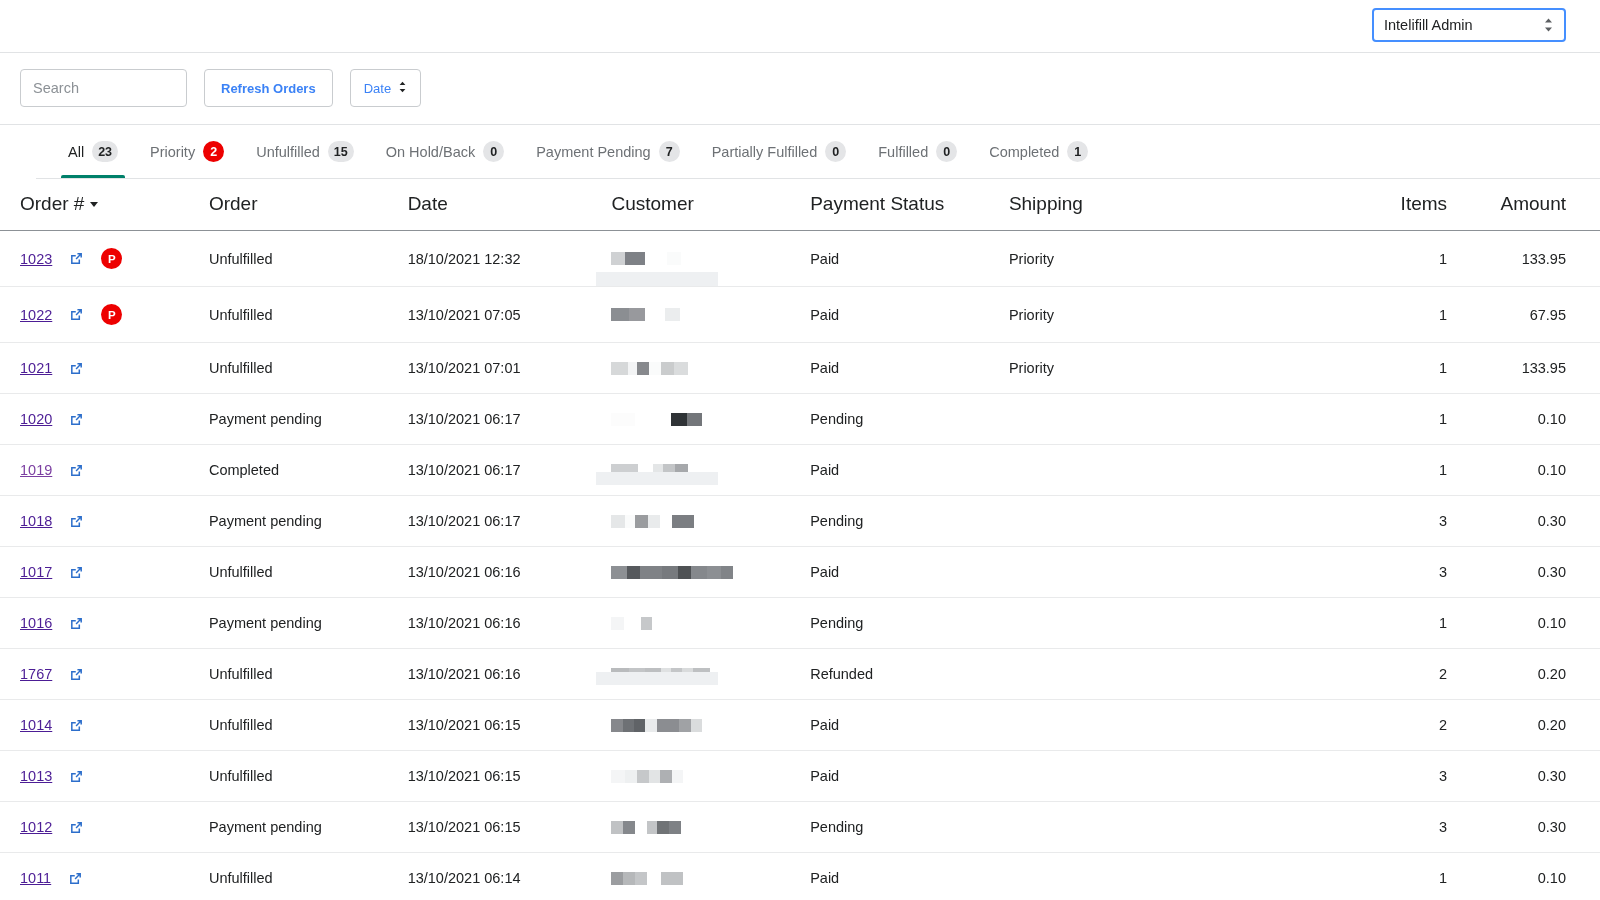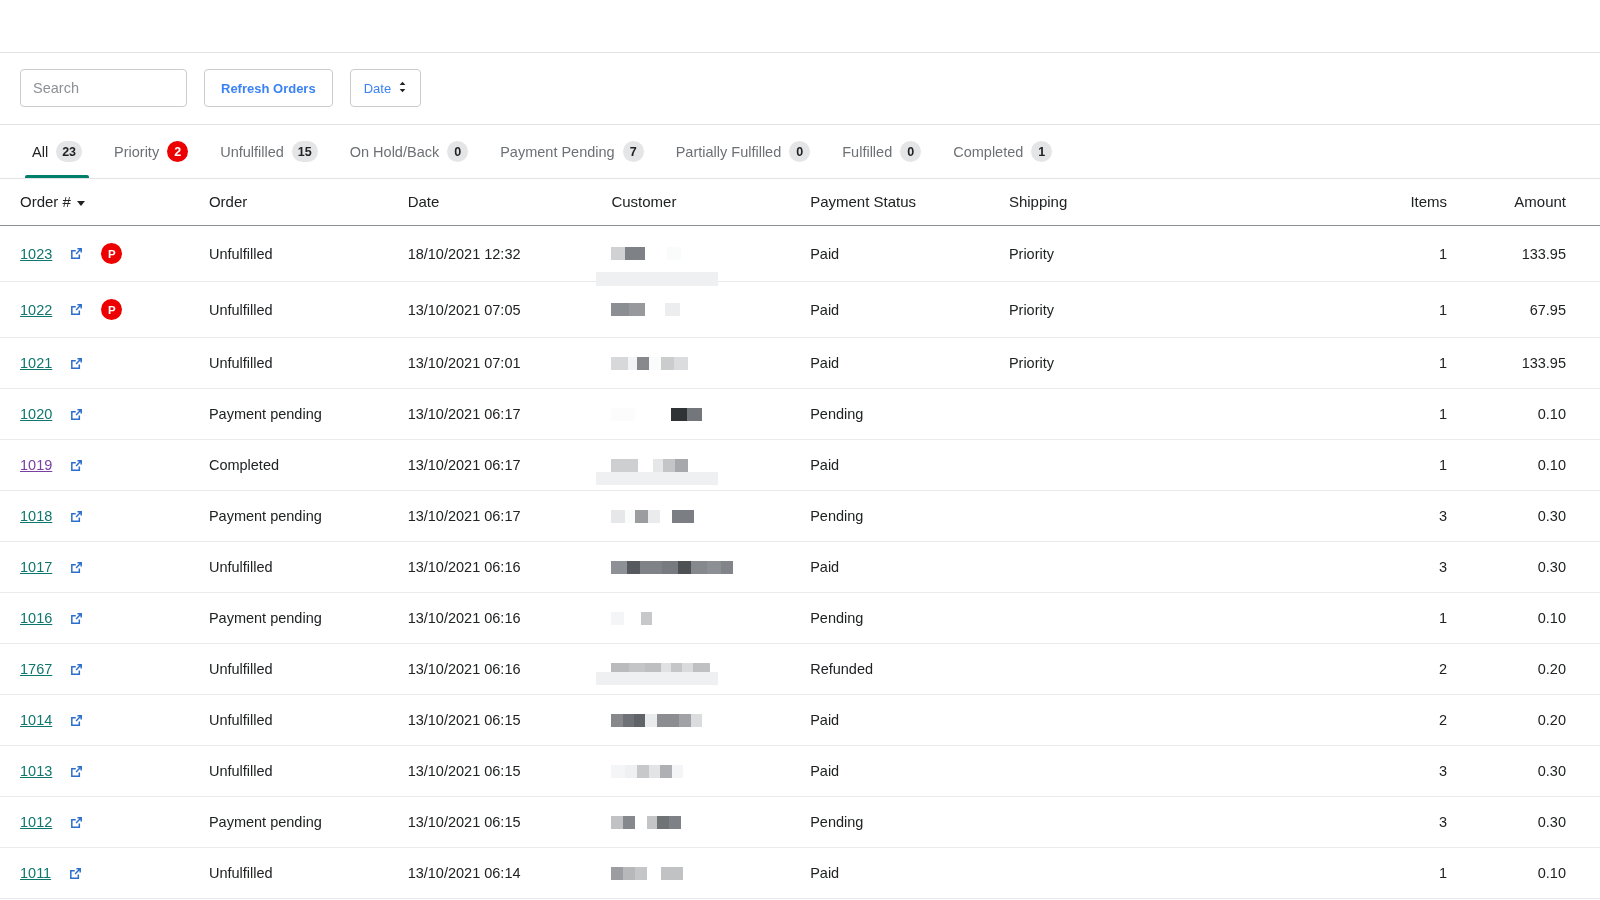--- a/index.html
+++ b/index.html
@@ -98,20 +98,21 @@
   }
   .btn-date { font-weight: normal; padding: 0 13px; }
 
   
   .filters {
     display: flex;
     align-items: center;
     padding: 0 16px;
     height: 54px;
     border-bottom: 1px solid #e1e3e5;
+    margin-left: 36px;
   }
   .filter {
     height: 100%;
     display: flex; align-items: center; gap: 8px;
     padding: 0 16px;
     font-size: 14.5px;
     color: #6d7175;
     position: relative;
     cursor: pointer;
     white-space: nowrap;
@@ -132,21 +133,21 @@
     font-weight: bold;
     display: inline-flex; align-items: center; justify-content: center;
     padding: 0 6px;
   }
   .badge.red { background: var(--critical, #ed0000); color: #fff; }
 
   
   .table-wrap { position: relative; }
   table { width: 100%; border-collapse: collapse; table-layout: fixed; }
   thead th {
-    font-size: 15px;
+    font-size: 19px;
     font-weight: normal;
     color: #202223;
     text-align: left;
     padding: 14px 0 15px 0;
     border-bottom: 1px solid #8c9196;
     white-space: nowrap;
   }
   tbody td {
     font-size: 14.5px;
     color: #202223;
@@ -160,21 +161,21 @@
   .c-date    { width: 200px; }
   .c-cust    { width: 195px; }
   .c-pay     { width: 195px; }
   .c-ship    { width: 300px; margin-left: 32px; }
   .c-items   { width: 130px; text-align: right; }
   .c-amount  { width: 150px; text-align: right; padding-right: 34px !important; }
   th.c-items, th.c-amount { text-align: right; }
 
   .order-cell { display: flex; align-items: center; gap: 17px; }
   .order-link {
-    color: #0f766e;
+    color: #4c1d95;
     text-decoration: underline;
     font-size: 14.5px;
     cursor: pointer;
   }
   .order-link.visited { color: #7b3ea1; }
   .ext-icon { display: inline-flex; color: #2c6ecb; cursor: pointer; }
   .p-badge {
     width: 21px; height: 21px; border-radius: 50%;
     background: var(--critical, #ed0000);
     color: #fff;
@@ -198,20 +199,29 @@
   .redact-band {
     position: absolute;
     background: #eef0f2;
     pointer-events: none;
   }
 </style>
 </head>
 <body>
 
 <div class="topbar">
+  <div class="account-select">
+    <span class="label">Intelifill Admin</span>
+    <span class="updown">
+      <svg width="11" height="16" viewBox="0 0 11 16" aria-hidden="true">
+        <path d="M5.5 1.5 L9 5.5 L2 5.5 Z" fill="#5c5f62"></path>
+        <path d="M5.5 14.5 L9 10.5 L2 10.5 Z" fill="#5c5f62"></path>
+      </svg>
+    </span>
+  </div>
 </div>
 
 <div class="toolbar">
   <input class="search-input" type="text" placeholder="Search" style="">
   <button class="btn">Refresh Orders</button>
   <button class="btn btn-date">
     <span>Date</span>
     <span>
       <svg width="9" height="14" viewBox="0 0 11 16" aria-hidden="true">
         <path d="M5.5 1.5 L9 5.5 L2 5.5 Z" fill="#202223"></path>

